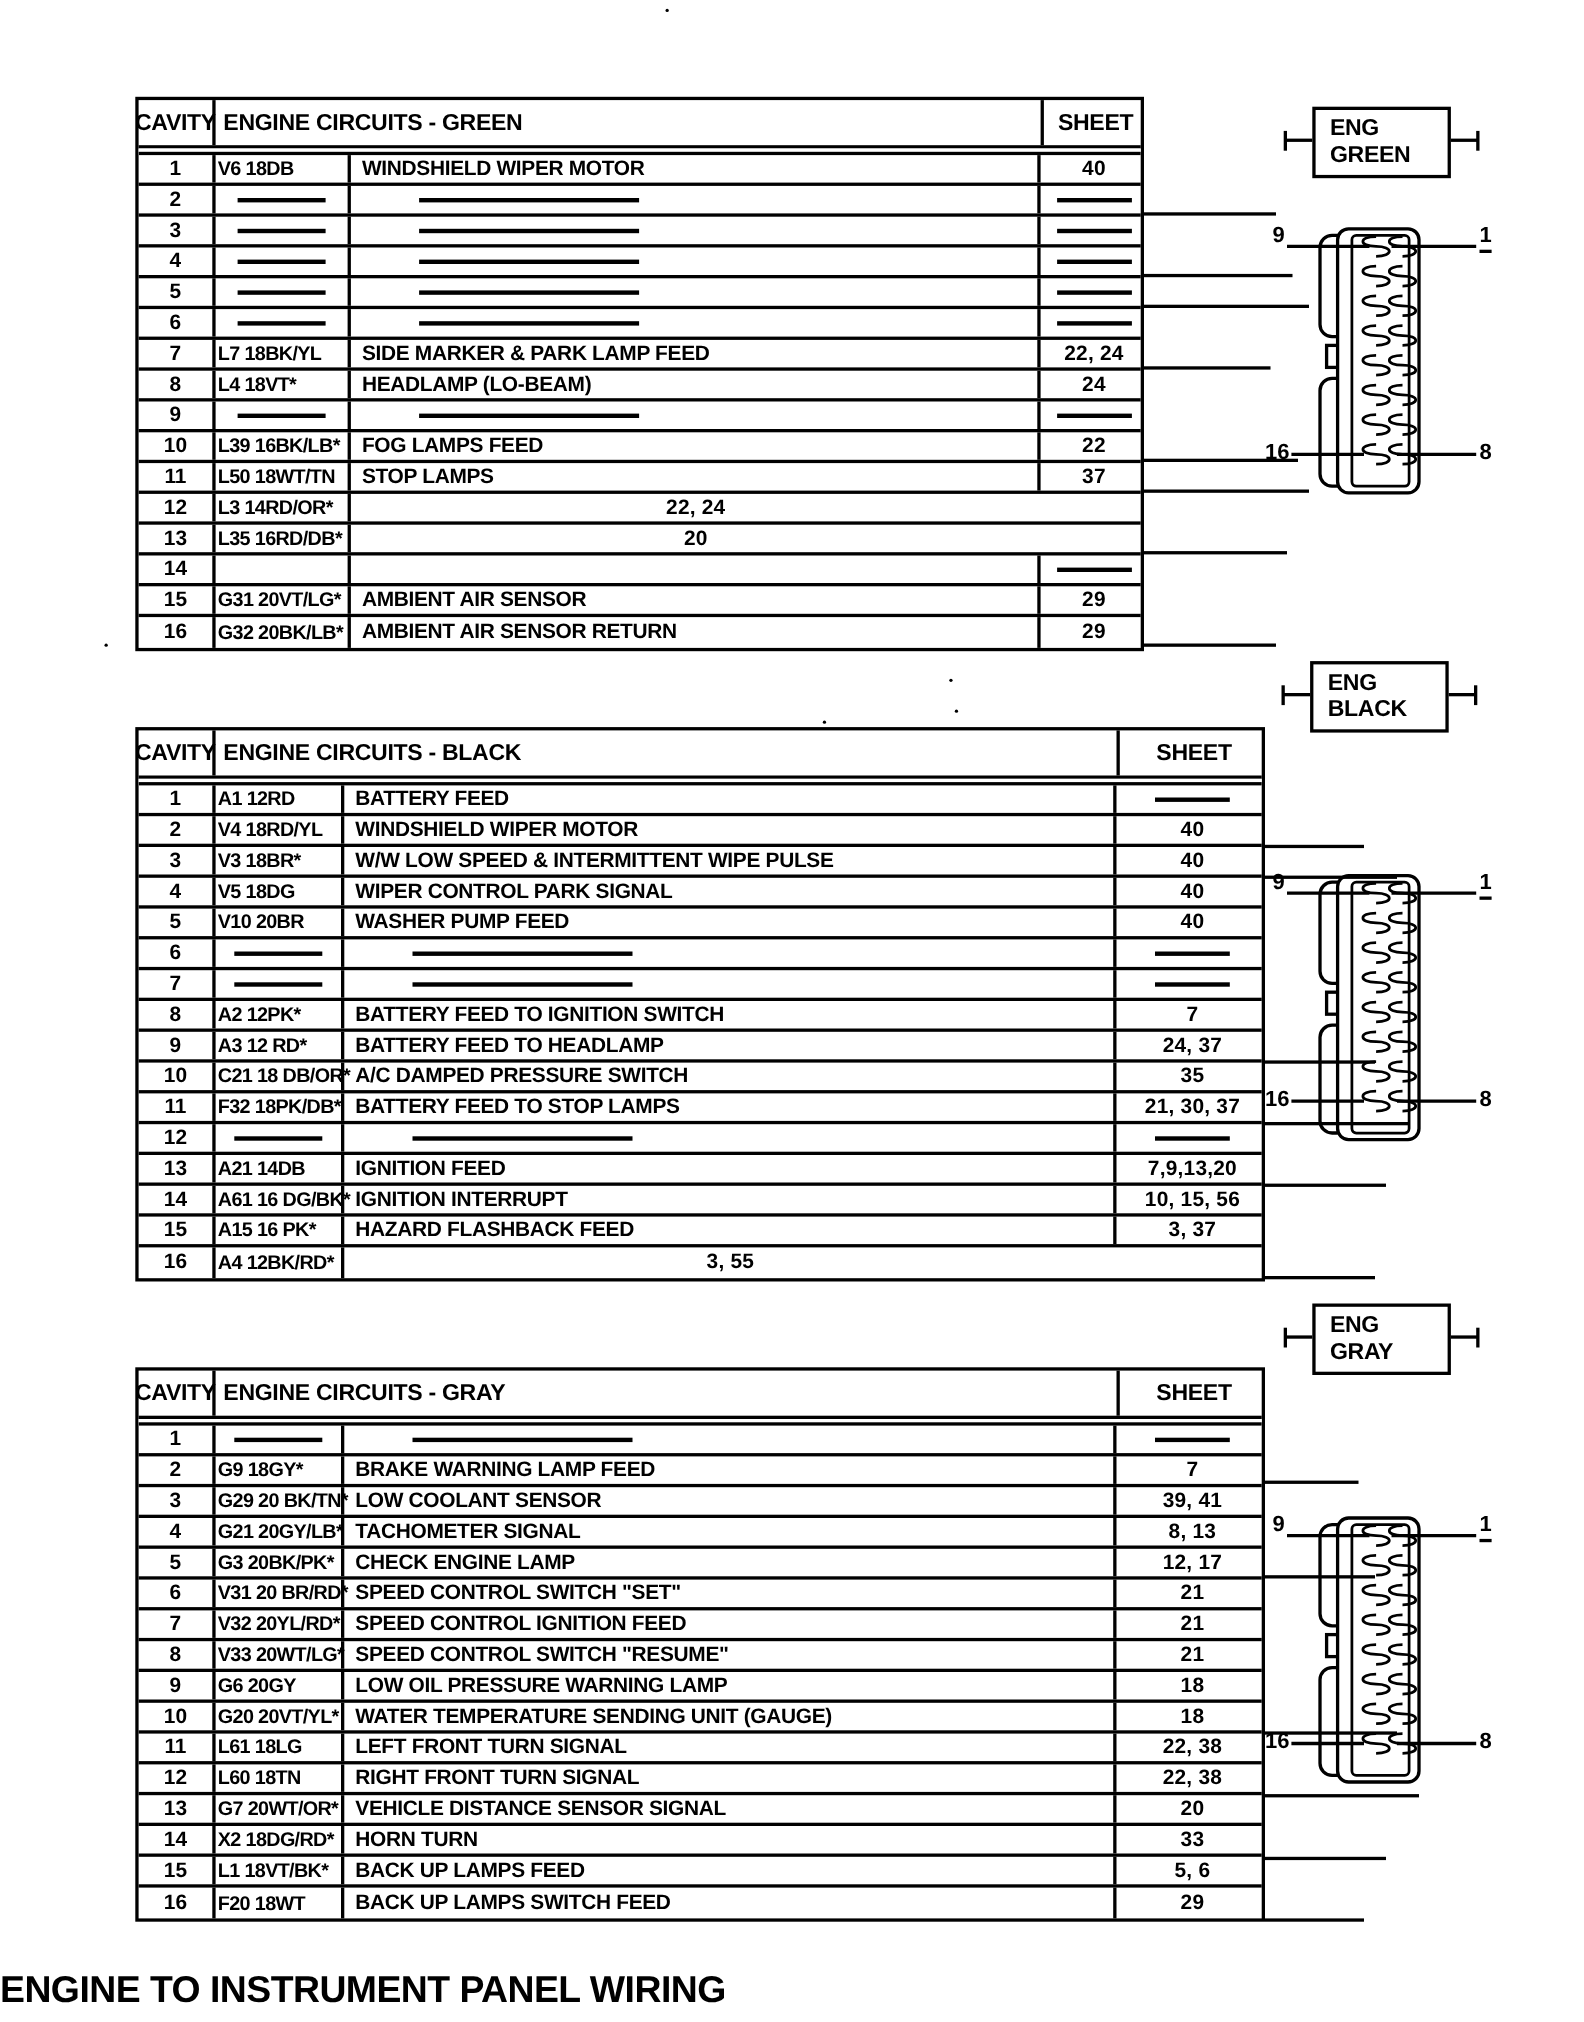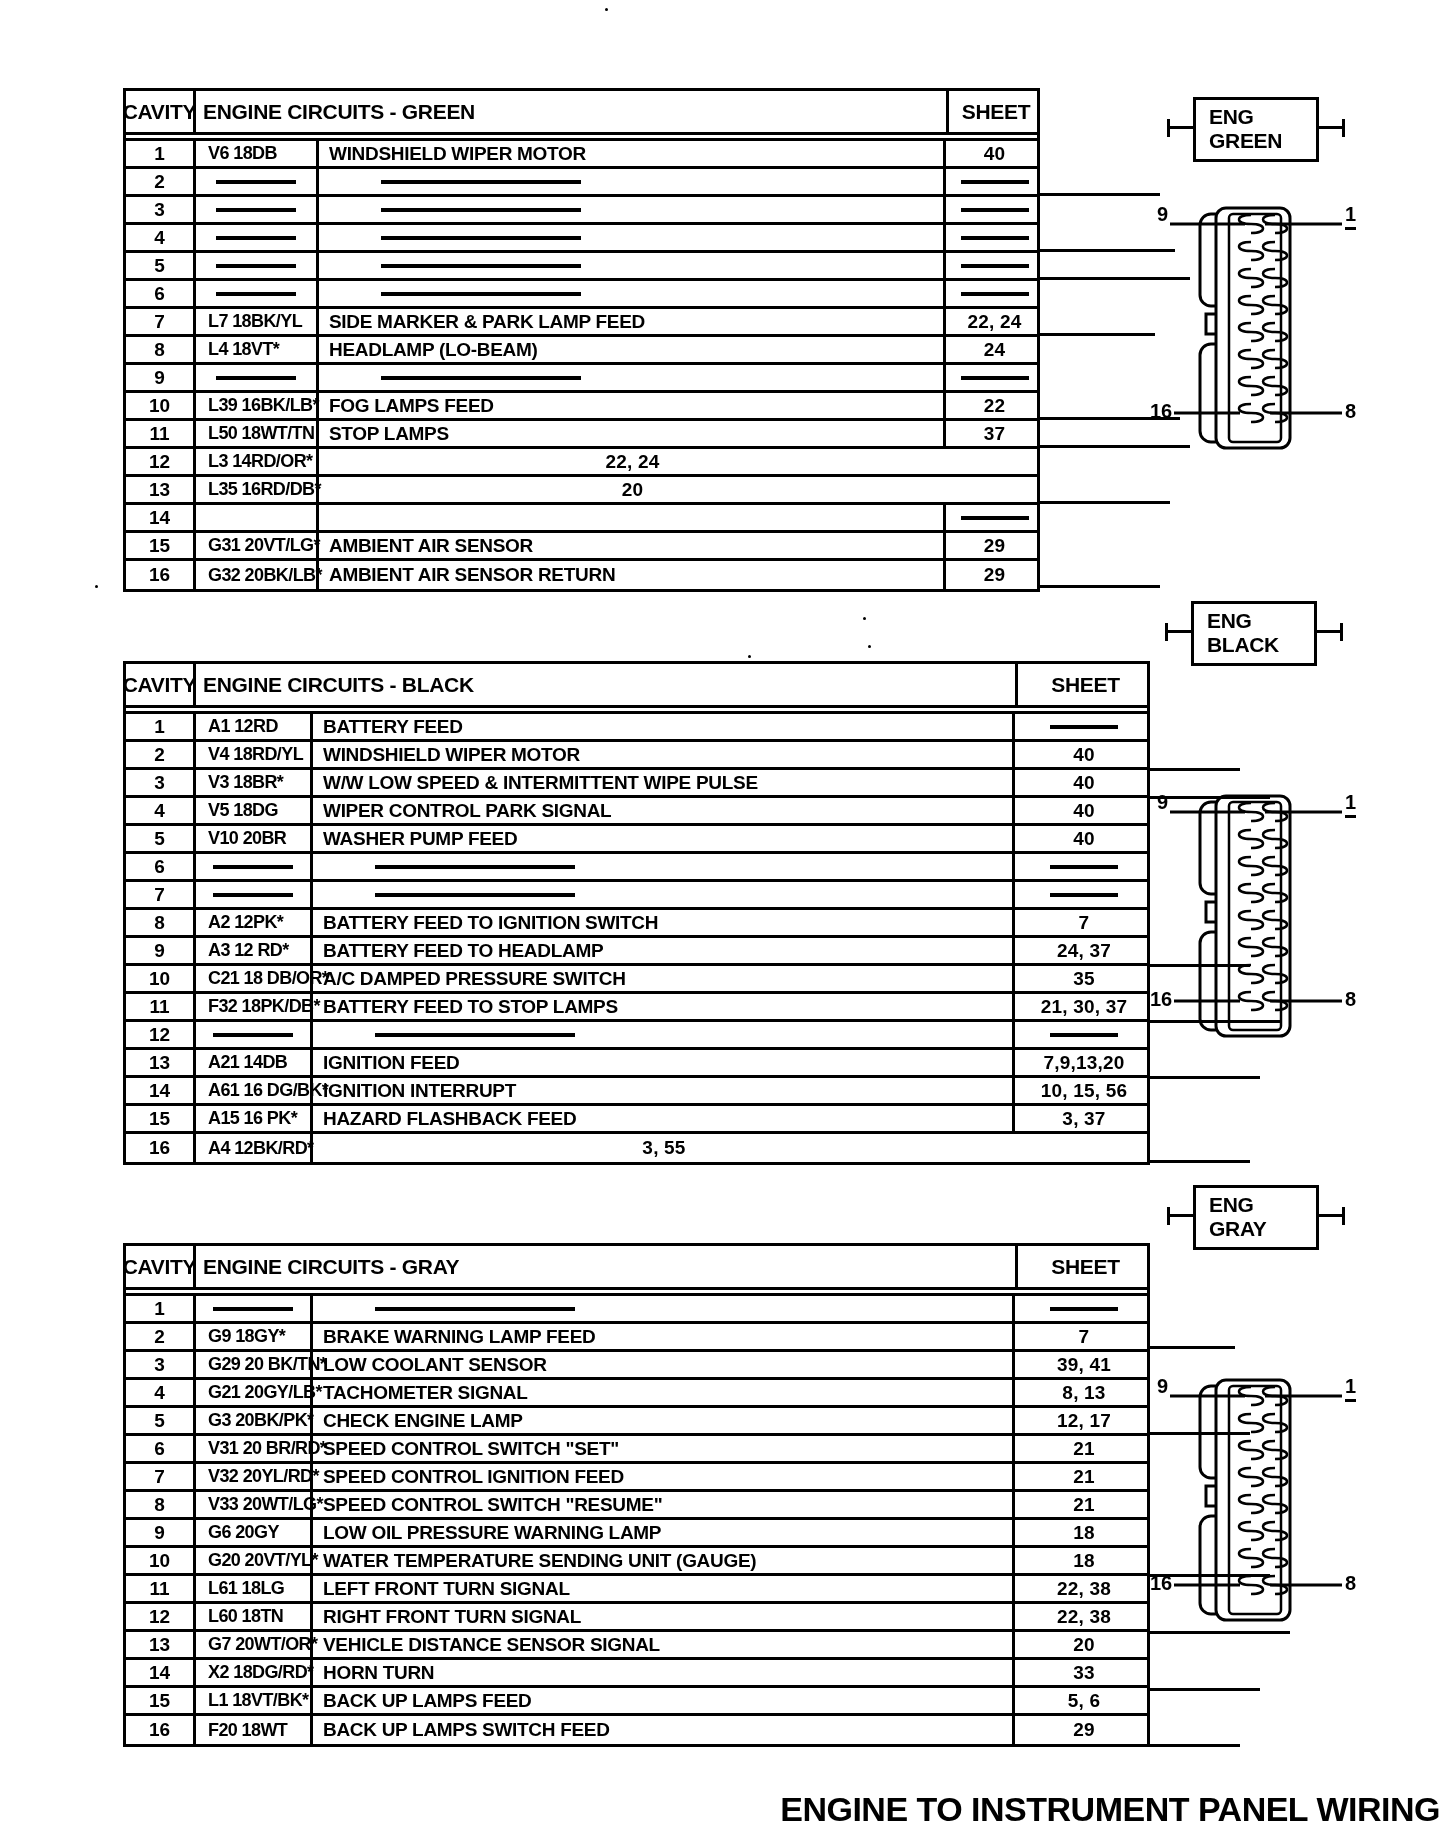--- a/index.html
+++ b/index.html
@@ -13,21 +13,21 @@
   .thead{display:grid;grid-template-columns:var(--hcols);height:44px;border-bottom:3px solid #000}
   .th{display:flex;align-items:center;font-weight:700;font-size:21px;letter-spacing:-0.3px;white-space:nowrap}
   .th.cavity{justify-content:center;border-right:3px solid #000}
   .th.title{padding-left:7px}
   .th.sheet{justify-content:center;border-left:3px solid #000}
   .double-rule{height:6px;border-bottom:3px solid #000;background:#fff}
   .tr{display:grid;grid-template-columns:var(--cols);height:28px;border-bottom:3px solid #000}
   .tr:last-child{border-bottom:none}
   .td{display:flex;align-items:center;font-weight:700;white-space:nowrap;overflow:visible}
   .td.cavity{justify-content:center;font-size:19px;border-right:3px solid #000}
-  .td.circuit{padding-left:12px;font-size:18px;letter-spacing:-0.6px;border-right:3px solid #000}
+  .td.circuit{padding-left:2px;font-size:18px;letter-spacing:-0.6px;border-right:3px solid #000}
   .td.desc{padding-left:10px;font-size:19px;letter-spacing:-0.3px;border-right:3px solid #000}
   .td.sheet{justify-content:center;font-size:19px;letter-spacing:0.2px}
   .td.dashed{padding:0;justify-content:center}
   .td.desc.dashed{justify-content:flex-start;padding-left:62px}
   .dash{display:inline-block;height:4px;background:#000}
   .td.circuit .dash{width:80px}
   .td.desc .dash{width:200px}
   .td.sheet .dash{width:68px}
   
   .eng-wrap{position:absolute}
@@ -39,21 +39,21 @@
   .tick-h.r{right:-24px}.tick-v.r{right:-26px}
   
   .connector{position:absolute;width:210px;height:252px}
   .connector svg{position:absolute;left:0;top:0}
   .pin-label{position:absolute;font-size:20px;font-weight:700;line-height:24px}
   .pin-label.tl{left:0;top:8;width:18px;text-align:right}
   .pin-label.tr{left:195px;top:8}
   .pin-label.bl{left:0;top:197px;width:20px;text-align:right}
   .pin-label.br{left:195px;top:197px}
   
-  .footer-title{position:absolute;left:0;right:0;top:1790px;text-align:right;
+  .footer-title{position:absolute;left:0;right:0;top:1790px;text-align:left;
     font-size:34px;font-weight:700;letter-spacing:-0.5px}
   
   .artifact{position:absolute;height:3px;background:#000}
   .speck{position:absolute;width:3px;height:3px;background:#000;border-radius:50%}
 </style>
 </head>
 <body>
 
 <div class="table-block" style="left:123px;top:88px;width:917px;--hcols:70px 750px 97px;--cols:70px 123px 627px 97px;">
   <div class="thead">

